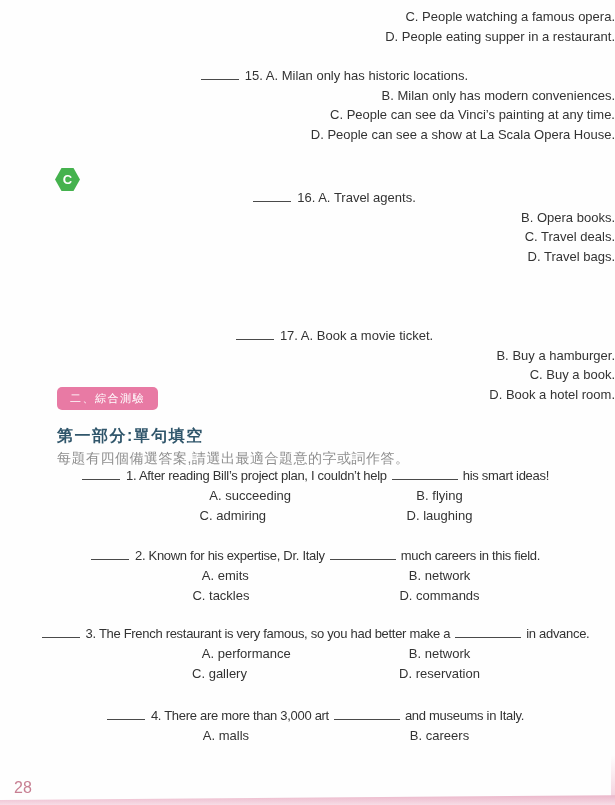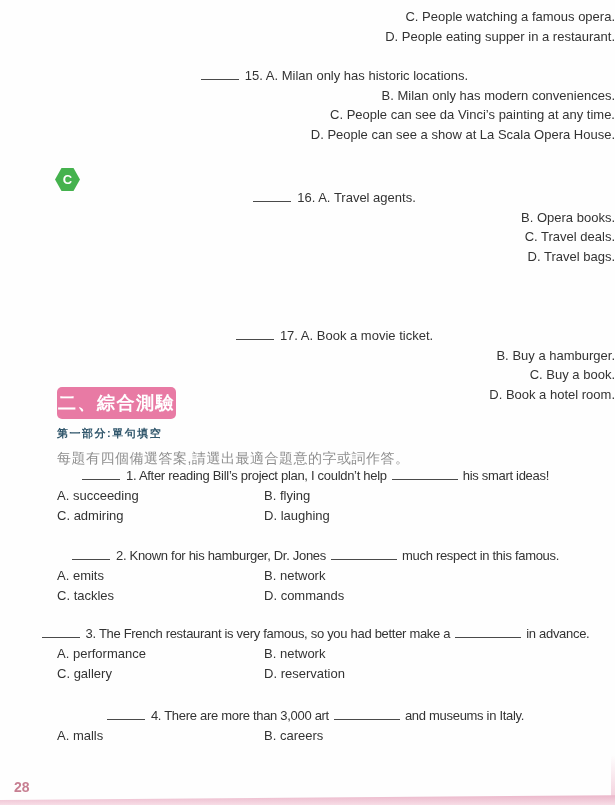--- a/index.html
+++ b/index.html
@@ -8,42 +8,42 @@
     font-family:"Liberation Sans",sans-serif;font-size:13px;color:#333333;
     overflow:hidden;
   }
   .grp{position:absolute;left:0;right:0;}
   .optline{padding-left:112px;line-height:19.6px;white-space:nowrap;text-align:right;}
   .qline{padding-left:54px;line-height:19.6px;white-space:nowrap;text-align:center;}
   .tight{letter-spacing:-0.3px;padding-left:16px;}
   .blank{display:inline-block;border-bottom:1.4px solid #4a4a4a;height:11px;vertical-align:baseline;}
   .blank.pre{width:38px;margin-right:6px;}
   .blank.stem{width:66px;margin:0 5px;}
-  .optrow{display:flex;padding-left:57px;line-height:20.6px;white-space:nowrap;}
+  .optrow{display:flex;padding-left:57px;line-height:20.6px;white-space:nowrap;justify-content:center;}
   .optrow .c1{width:207px;}
   .hexicon{
     position:absolute;left:55px;top:168px;width:25px;height:23px;
     background:#45b24e;color:#ffffff;font-weight:bold;font-size:13px;
     clip-path:polygon(26% 0,74% 0,100% 50%,74% 100%,26% 100%,0 50%);
     display:flex;align-items:center;justify-content:center;
   }
   .badge{
     position:absolute;left:57px;top:387px;background:#e87aa4;color:#ffffff;
-    font-weight:bold;font-size:18px;letter-spacing:1.5px;
-    padding:4px 1px;border-radius:5px;
+    font-weight:normal;font-size:11px;letter-spacing:1.5px;
+    padding:4px 13px;border-radius:5px;
   }
   .ptitle{
     position:absolute;left:57px;top:426px;color:#30566b;font-weight:bold;
-    font-size:11px;letter-spacing:1.5px;
+    font-size:16px;letter-spacing:1.5px;
   }
   .instr{
     position:absolute;left:57px;top:450px;color:#8f8f8f;font-size:14px;
     letter-spacing:0.5px;
   }
-  .pagenum{position:absolute;left:14px;top:779px;color:#c77f92;font-size:14px;font-weight:bold;}
+  .pagenum{position:absolute;left:14px;top:779px;color:#c77f92;font-size:16px;}
   .strip{
     position:absolute;left:0;bottom:0;width:615px;height:12px;
     background:linear-gradient(to bottom,#e9aec4,#f7dde6);
     clip-path:polygon(0 58%,100% 18%,100% 100%,0 100%);
   }
   .edge{
     position:absolute;right:0;top:755px;bottom:8px;width:4px;
     background:linear-gradient(to bottom,rgba(238,180,200,0),rgba(238,180,200,0.6));
   }
 </style>
@@ -154,21 +154,21 @@
       <div>
         <span>D.</span>
         <span>laughing</span>
       </div>
     </div>
   </div>
 
   <div class="grp" style="top:546px;">
     <div class="qline tight">
       <span class="blank pre"></span><span>2.</span>
-      <span>Known for his hamburger, Dr. Jones</span><span class="blank stem"></span><span>much respect in this famous.</span>
+      <span>Known for his expertise, Dr. Italy</span><span class="blank stem"></span><span>much careers in this field.</span>
     </div>
     <div class="optrow">
       <div class="c1">
         <span>A.</span>
         <span>emits</span>
       </div>
       <div>
         <span>B.</span>
         <span>network</span>
       </div>

